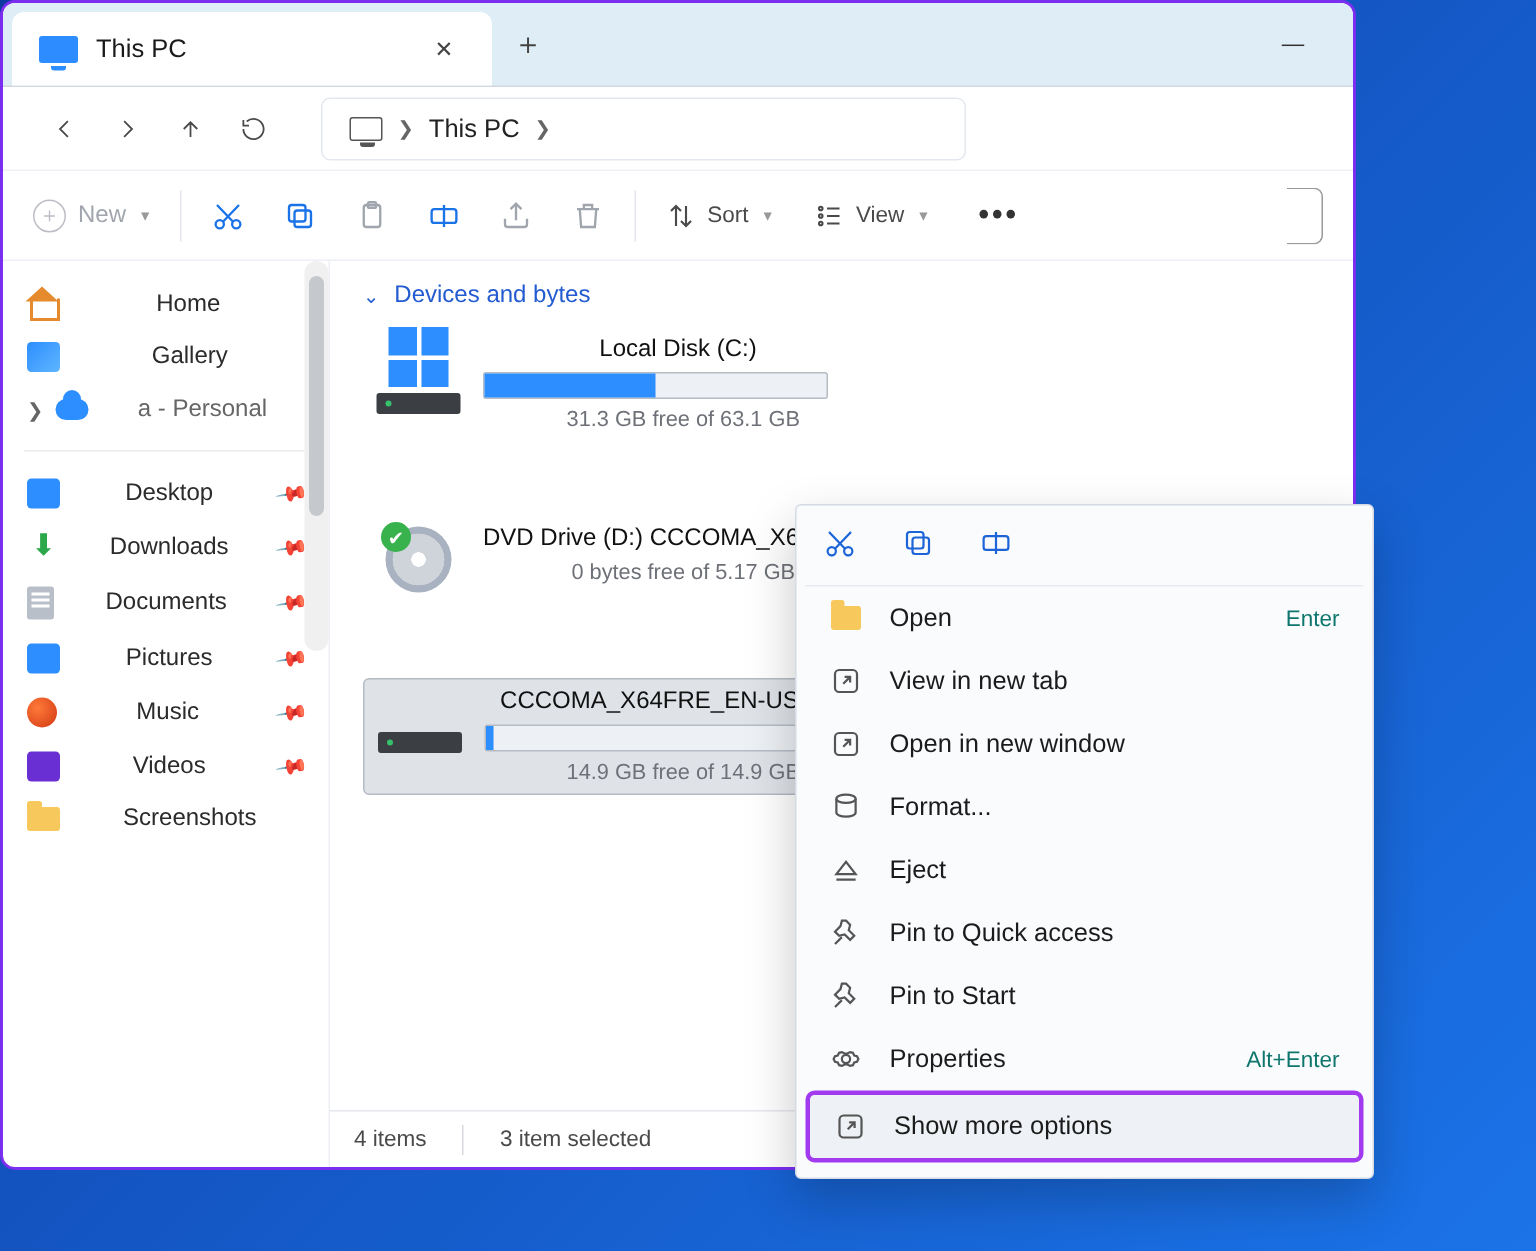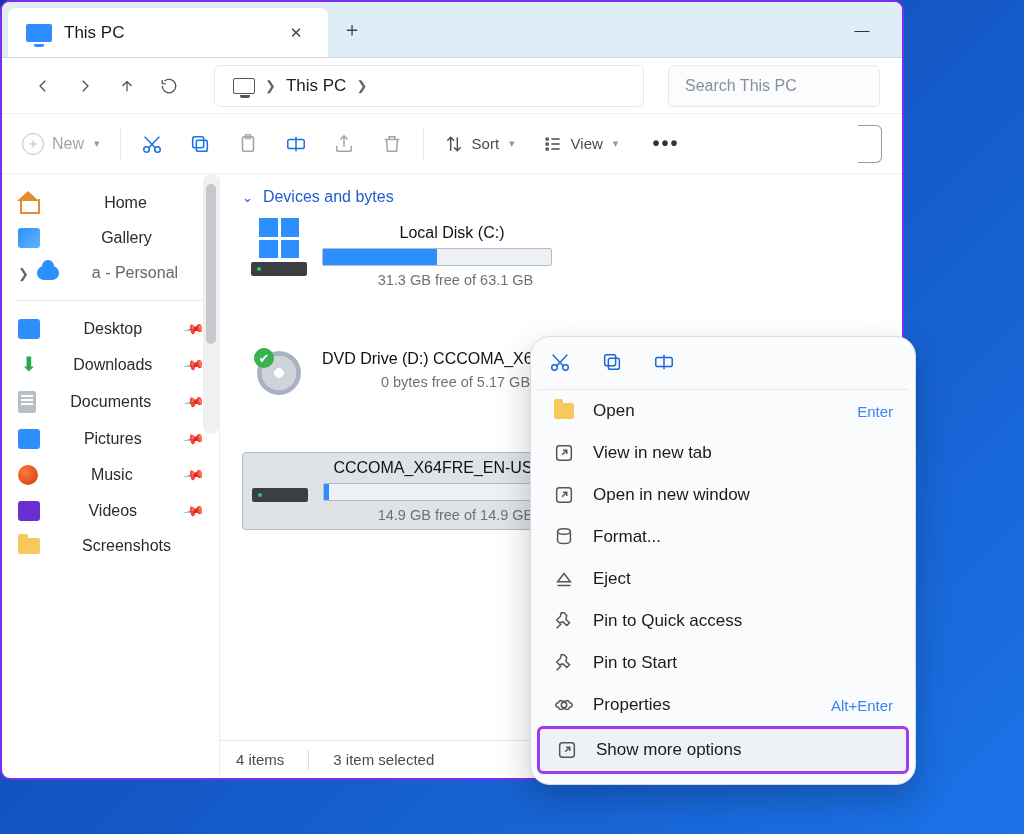--- a/index.html
+++ b/index.html
@@ -84,26 +84,26 @@
   .dvd-ic::after{content:"✔";position:absolute;top:-3px;left:-3px;width:20px;height:20px;background:#37b24d;border-radius:50%;color:#fff;font-size:13px;display:flex;align-items:center;justify-content:center;}
   .drive-info{flex:1;}
   .drive-name{font-size:16px;color:#111;margin-bottom:6px;white-space:nowrap;overflow:hidden;text-overflow:ellipsis;max-width:260px;}
   .bar{width:230px;height:18px;border:1px solid #b6bcc6;background:#edf0f4;position:relative;border-radius:2px;margin-bottom:6px;}
   .bar .fill{position:absolute;top:0;left:0;height:100%;background:#2d8eff;}
   .drive-free{font-size:14.5px;color:#6e7178;}
   
   .statusbar{position:absolute;bottom:0;left:0;right:0;height:38px;border-top:1px solid #e5e8ed;display:flex;align-items:center;padding:0 16px;gap:24px;font-size:15px;color:#4a4a4a;}
   .statusbar .ssep{width:1px;height:20px;background:#d6d9df;}
   
-  .ctxmenu{position:absolute;top:336px;left:530px;width:386px;background:#f9fbfd;border:1px solid #d6dbe3;border-radius:20px;box-shadow:0 14px 34px rgba(0,0,0,0.22);padding:8px 6px 10px;display:flex;flex-direction:column;z-index:50;}
+  .ctxmenu{position:absolute;top:336px;left:530px;width:386px;background:#f9fbfd;border:1px solid #d6dbe3;border-radius:4px;box-shadow:0 14px 34px rgba(0,0,0,0.22);padding:8px 6px 10px;display:flex;flex-direction:column;z-index:50;}
   .ctx-top{display:flex;gap:30px;padding:6px 12px 12px;border-bottom:1px solid #e6eaf0;}
   .ctx-icon{color:#1c64d8;}
   .ctx-icon svg{width:22px;height:22px;stroke:#1c64d8;stroke-width:1.6;fill:none;}
   .ctx-item{display:flex;align-items:center;gap:18px;padding:10px 16px;font-size:17px;color:#1b1b1b;border-radius:6px;}
-  .ctx-item .shortcut{margin-left:auto;color:#3b82f6;font-size:15px;}
+  .ctx-item .shortcut{margin-left:auto;color:#0f766e;font-size:15px;}
   .ctx-item-ic{width:22px;height:22px;display:flex;align-items:center;justify-content:center;}
   .ctx-item-ic svg{width:22px;height:22px;stroke:#555;stroke-width:1.6;fill:none;}
   .ctx-highlight{border:3px solid #a23bf0;border-radius:6px;background:#eef1f5;}
   .folder-ic{width:20px;height:16px;background:#f7c85c;border-radius:2px;position:relative;}
   .folder-ic::before{content:"";position:absolute;top:-4px;left:0;width:9px;height:5px;background:#f7c85c;border-radius:2px 2px 0 0;}
 </style>
 </head>
 <body>
 
 <div class="window">
@@ -140,23 +140,20 @@
       <svg viewBox="0 0 24 24">
           <path d="M3 12a9 9 0 1 0 3-6.7"></path>
           <path d="M3 4v5h5"></path>
         </svg>
     </div>
     <div class="breadcrumb">
       <span class="mono"></span>
       <span class="chev">❯</span>
       <span class="crumb-text">This PC</span>
       <span class="chev">❯</span>
-    </div>
-    <div class="search">
-      <span>Search This PC</span>
     </div>
   </div>
 
   <div class="toolbar">
     <div class="new-btn">
       <span class="circle-plus">＋</span>
       <span>New</span>
       <span class="carr">▾</span>
     </div>
     <span class="sep"></span>

